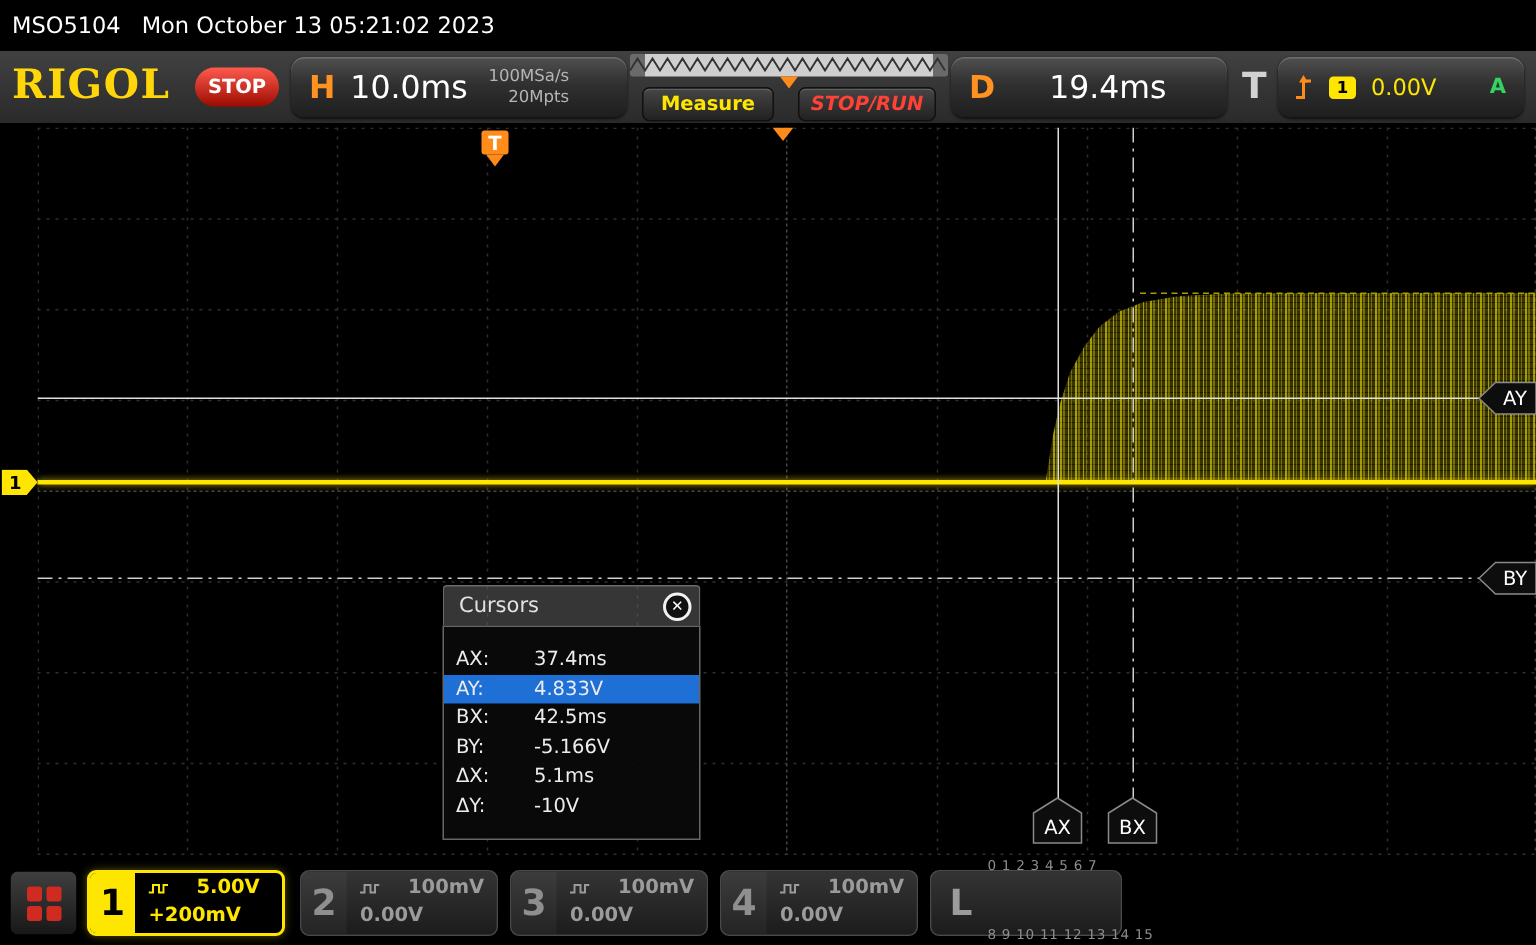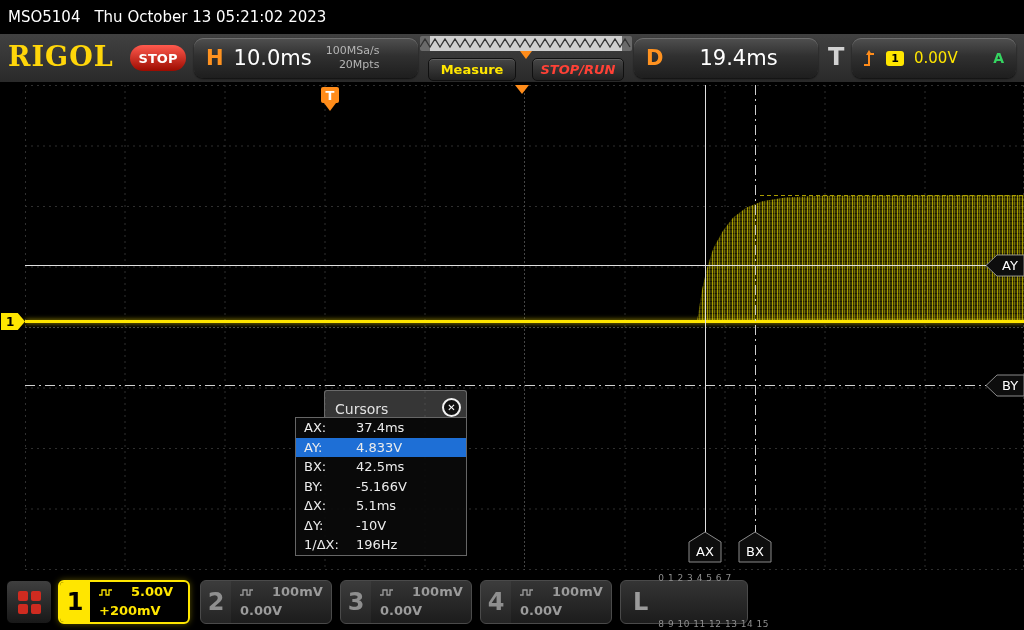--- a/index.html
+++ b/index.html
@@ -60,26 +60,26 @@
   .trace { position:absolute; left:0; top:235px; width:999px; height:3px; background:#ffe600;
            box-shadow:0 0 5px rgba(255,230,0,0.75); }
   .overlay-svg text { font-family:"DejaVu Sans",sans-serif; font-size:13px; fill:#fff; }
   .ch1-marker { position:absolute; left:1px; top:313px; width:24px; height:17px; background:#ffe600;
                 clip-path:polygon(0 0,70% 0,100% 50%,70% 100%,0 100%); color:#000; font-weight:bold;
                 font-size:12px; display:flex; align-items:center; padding-left:5px; z-index:3; }
 
   
   .cursors-popup { position:absolute; left:295px; top:390px; width:172px; z-index:6; }
   .popup-titlebar { height:27px; background:rgba(98,98,98,0.55); border:1px solid #6a6a6a; border-bottom:none;
-                    border-radius:3px 3px 0 0; display:flex; align-items:flex-end; padding:0 5px 0 10px;margin-left:29px; }
+                    border-radius:3px 3px 0 0; display:flex; align-items:center; padding:0 5px 0 10px; }
   .popup-title { color:#e2e2e2; font-size:14px; }
   .popup-close { margin-left:auto; width:19px; height:19px; border-radius:50%; background:#111;
                  border:2px solid #f2f2f2; color:#fff; font-size:10px; font-weight:bold;
                  display:flex; align-items:center; justify-content:center; }
-  .popup-body { background:rgba(10,10,10,0.9); border:1px solid #666; padding:0 0; }
+  .popup-body { background:rgba(10,10,10,0.9); border:1px solid #666; padding:12px 0; }
   .c-row { height:19.5px; display:flex; align-items:center; padding-left:8px; color:#ececec; font-size:13px; }
   .c-row.highlight { background:#1e6fd6; }
   .c-label { width:52px; }
 
   
   .bottombar { position:absolute; left:0; top:575px; width:100%; height:55px; background:#000; }
   .menu-btn { position:absolute; left:6px; top:5px; width:46px; height:44px; border-radius:6px;
               background:linear-gradient(#3f3f3f,#181818); border:1px solid #000;
               display:flex; align-items:center; justify-content:center; }
   .menu-grid { display:grid; grid-template-columns:10px 10px; gap:3px; }
@@ -103,21 +103,21 @@
   .logic-label { font-size:24px; font-weight:bold; color:#9b9b9b; margin:0 10px 0 12px; }
   .logic-rows { font-size:9px; color:#8e8e8e; line-height:1.7; letter-spacing:0.5px; white-space:pre; }
 </style>
 </head>
 <body>
 
 <div class="screen">
 
   <div class="topbar">
     <span>MSO5104</span>
-    <span>Thu October 13 05:21:02 2023</span>
+    <span>Mon October 13 05:21:02 2023</span>
   </div>
 
   <div class="header">
     <div class="logo">RIGOL</div>
     <div class="stop-pill">STOP</div>
 
     <div class="pill h-pill">
       <span class="hd-badge">H</span>
       <span class="big-val">10.0ms</span>
       <span class="samp">
@@ -222,24 +222,20 @@
         <span class="c-label">BY:</span>
         <span class="c-val">-5.166V</span>
       </div>
       <div class="c-row">
         <span class="c-label">ΔX:</span>
         <span class="c-val">5.1ms</span>
       </div>
       <div class="c-row">
         <span class="c-label">ΔY:</span>
         <span class="c-val">-10V</span>
-      </div>
-      <div class="c-row">
-        <span class="c-label">1/ΔX:</span>
-        <span class="c-val">196Hz</span>
       </div>
     </div>
   </div>
 
   <div class="bottombar">
     <div class="menu-btn">
       <div class="menu-grid">
         <span></span>
           <span></span>
           <span></span>

